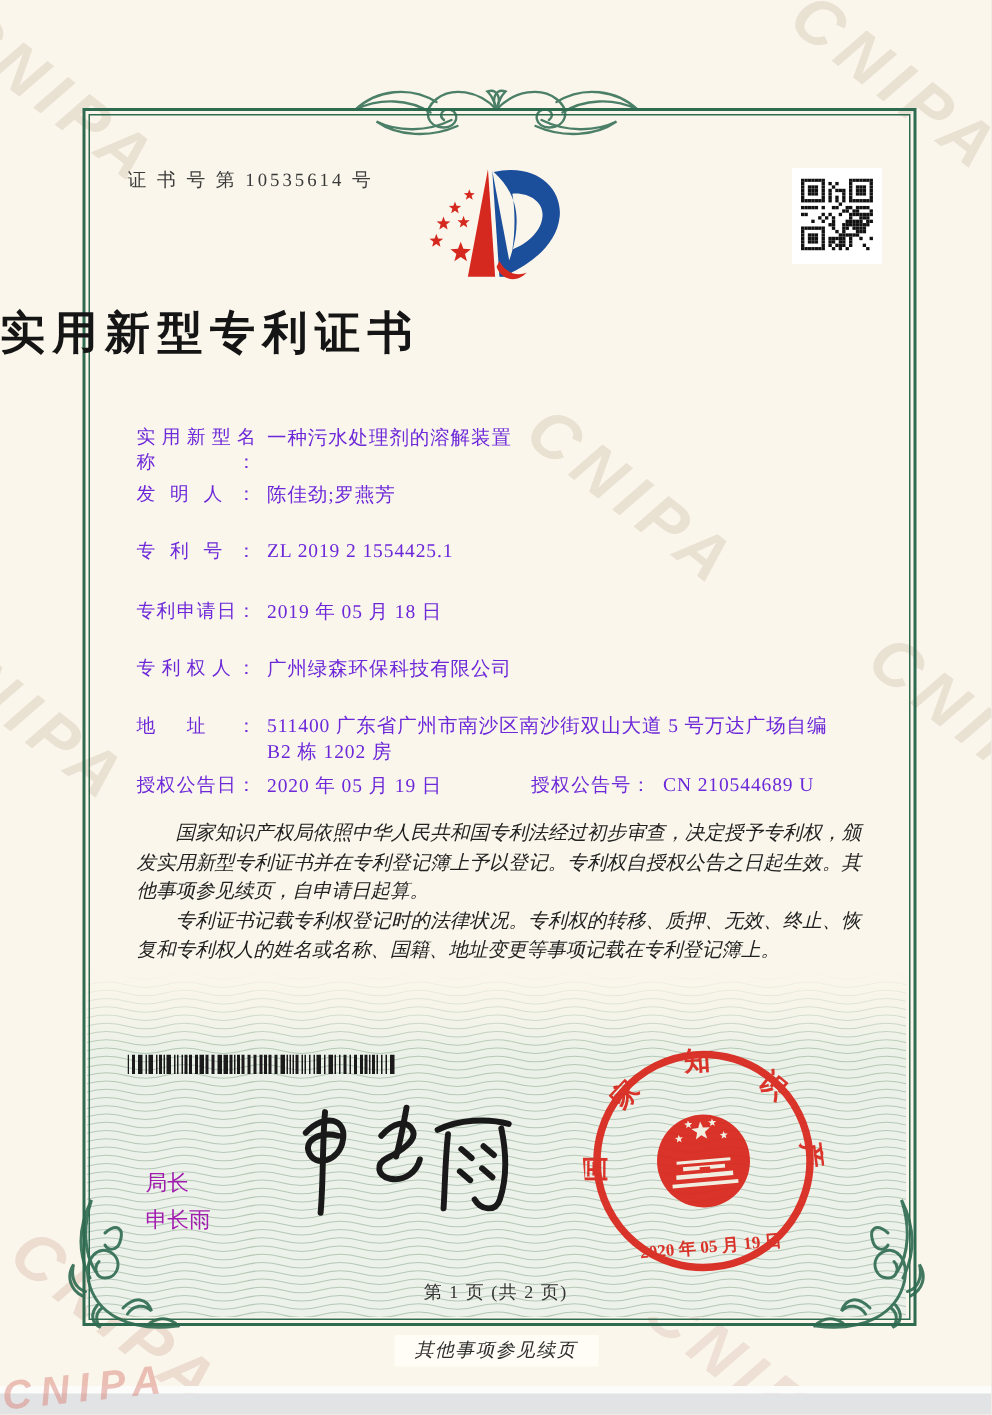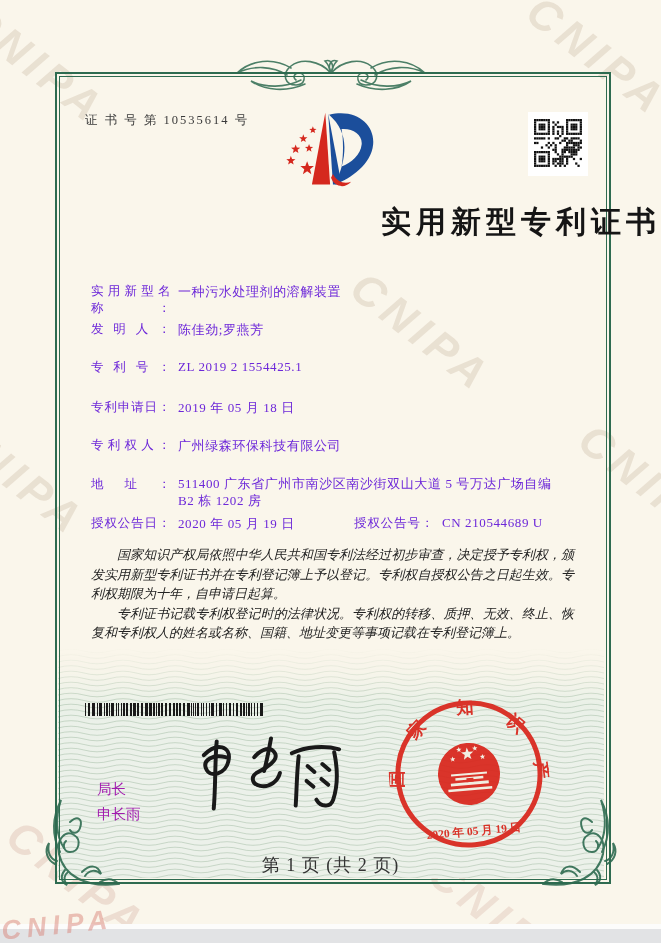--- a/index.html
+++ b/index.html
@@ -35,21 +35,21 @@
      background:linear-gradient(180deg, rgba(233,240,231,0) 0px, rgba(233,240,231,0.95) 55px, #ecf1ea 120px);
      -webkit-mask-image:linear-gradient(180deg, transparent 0px, #000 50px);
      mask-image:linear-gradient(180deg, transparent 0px, #000 50px);}
   .guilloche svg{position:absolute;left:0;top:0;}
 
   
   .cert-no{position:absolute;left:85px;top:112px;font-size:12.5px;letter-spacing:2px;color:#3a3a3a;z-index:3;font-family:Liberation Serif, serif;}
   .logo{position:absolute;left:284px;top:109px;width:96px;height:88px;z-index:3;}
   .qr-box{position:absolute;left:528px;top:112px;width:60px;height:64px;background:#fff;z-index:3;}
   .qr-box svg{position:absolute;left:6px;top:7px;}
-  .title{position:absolute;left:0;top:202px;width:100%;text-align:right;
+  .title{position:absolute;left:0;top:202px;width:100%;text-align:left;
          font-size:30px;font-weight:bold;letter-spacing:5px;color:#151515;z-index:3;}
 
   
   .row{position:absolute;left:91px;font-size:13px;color:#6d28d9;z-index:3;}
   .flabel{display:inline-block;width:80px;text-align:justify;text-align-last:justify;
           font-size:12.5px;letter-spacing:0.5px;vertical-align:top;}
   .fvalue{position:absolute;left:87px;top:0;white-space:nowrap;letter-spacing:0.6px;}
   .fvalue.wrap{white-space:normal;width:392px;line-height:16.5px;}
   .r1{top:283px;} .r2{top:321px;} .r3{top:359px;} .r4{top:399px;}
   .r5{top:437px;} .r6{top:476px;} .r7{top:515px;width:480px;}
@@ -62,21 +62,21 @@
   .body-text p{margin:0;text-indent:2em;}
 
   
   .barcode{position:absolute;left:85px;top:703px;z-index:3;}
   .commissioner{position:absolute;left:97px;top:755px;z-index:3;
      font-family:"Liberation Sans","DejaVu Sans",sans-serif;font-size:14.5px;color:#a21caf;line-height:25px;margin-top:22px;}
   .signature{position:absolute;left:193px;top:729px;width:158px;height:86px;z-index:3;}
   .seal{position:absolute;left:389px;top:694px;width:160px;height:160px;z-index:4;
         transform:rotate(-5deg);opacity:0.93;}
   .page-num{position:absolute;left:0;top:853px;width:100%;text-align:center;
-        font-size:18px;letter-spacing:1px;color:#333;z-index:3;}
+        font-size:12px;letter-spacing:1px;color:#333;z-index:3;}
   .cont-note{position:absolute;left:0;top:890px;width:100%;text-align:center;z-index:3;}
   .cont-note span{display:inline-block;background:#fffdf6;padding:2px 14px;
         font-size:12.5px;font-style:italic;letter-spacing:1px;color:#2e2e2e;}
   .edge-white{position:absolute;left:0;top:924px;width:100%;height:5px;background:#fcfcfb;z-index:7;}
   .edge-gray{position:absolute;left:0;top:929px;width:100%;height:14px;background:#e2e3e5;z-index:7;}
 </style>
 </head>
 <body>
 
 <div class="page">
@@ -443,21 +443,21 @@
   <div class="row r7">
     <span class="flabel">授权公告日：</span>
     <span class="fvalue">2020 年 05 月 19 日</span>
     <span class="pair2">
       <span class="flabel">授权公告号：</span>
       <span class="fvalue">CN 210544689 U</span>
     </span>
   </div>
 
   <div class="body-text">
-    <p>国家知识产权局依照中华人民共和国专利法经过初步审查，决定授予专利权，颁发实用新型专利证书并在专利登记簿上予以登记。专利权自授权公告之日起生效。专利权期限为十年，自申请日起算。</p>
+    <p>国家知识产权局依照中华人民共和国专利法经过初步审查，决定授予专利权，颁发实用新型专利证书并在专利登记簿上予以登记。专利权自授权公告之日起生效。其他事项参见续页，自申请日起算。</p>
     <p>专利证书记载专利权登记时的法律状况。专利权的转移、质押、无效、终止、恢复和专利权人的姓名或名称、国籍、地址变更等事项记载在专利登记簿上。</p>
   </div>
 
   <svg class="barcode" id="barcodeSvg" width="182" height="13">
       <rect x="0" y="0" width="1" height="13" fill="#1a1a1a"></rect>
       <rect x="3" y="0" width="2" height="13" fill="#1a1a1a"></rect>
       <rect x="7" y="0" width="3" height="13" fill="#1a1a1a"></rect>
       <rect x="12" y="0" width="1" height="13" fill="#1a1a1a"></rect>
       <rect x="14" y="0" width="3" height="13" fill="#1a1a1a"></rect>
       <rect x="19" y="0" width="1" height="13" fill="#1a1a1a"></rect>
@@ -553,15 +553,18 @@
       <rect x="62" y="79" width="36" height="2" fill="#f3efe2"></rect>
       <rect x="66" y="83" width="28" height="2.6" fill="#f3efe2"></rect>
       <rect x="61" y="88" width="38" height="3" fill="#f3efe2"></rect>
       <rect x="58" y="94" width="44" height="2.4" fill="#f3efe2"></rect>
       <rect x="77" y="84" width="7" height="4" fill="#d9261c"></rect>
     </g>
     <text x="80" y="141" font-size="11.5" font-weight="bold" fill="#d9261c" text-anchor="middle">2020 年 05 月 19 日</text>
   </svg>
 
   <div class="page-num">第 1 页 (共 2 页)</div>
+  <div class="cont-note">
+    <span>其他事项参见续页</span>
+  </div>
   <div class="edge-white"></div>
   <div class="edge-gray"></div>
 </div>
 
 </body></html>

